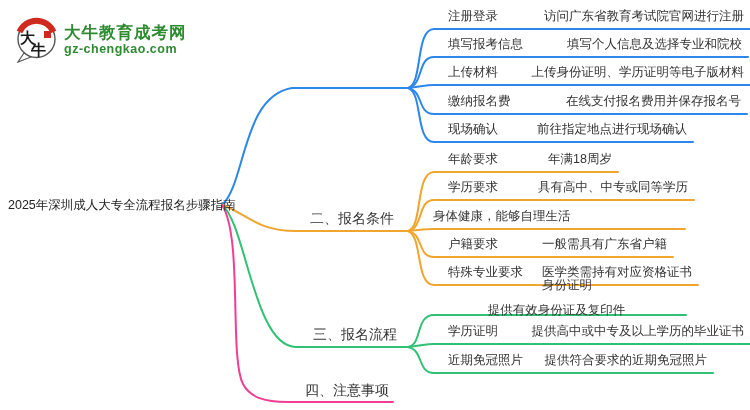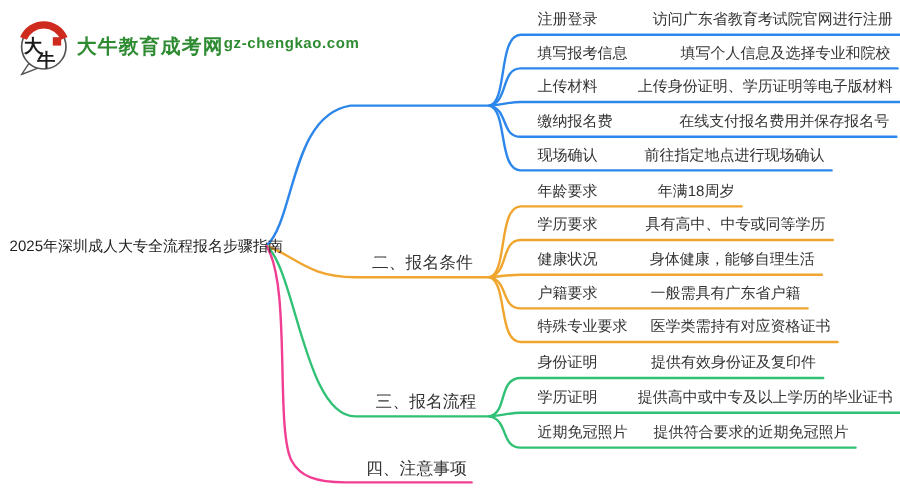--- a/index.html
+++ b/index.html
@@ -8,21 +8,21 @@
     background:#ffffff;
     font-family:"Liberation Sans","DejaVu Sans",sans-serif;
     color:#333;
   }
   #stage{position:absolute;inset:0;width:750px;height:410px;}
   #connectors{position:absolute;left:0;top:0;}
 
   
   .logo{position:absolute;left:14px;top:15px;display:flex;align-items:center;}
   .logo-icon{width:46px;height:48px;}
-  .logo-text{margin-left:4px;display:flex;justify-content:center;}
+  .logo-text{margin-left:4px;display:flex;flex-direction:column;justify-content:center;}
   .logo-title{font-size:16.5px;font-weight:bold;color:#2e8b31;letter-spacing:1px;line-height:20px;}
   .logo-domain{font-size:12.5px;font-weight:bold;color:#2e8b31;letter-spacing:.5px;line-height:15px;}
 
   
   .central{
     position:absolute;left:8px;top:197px;width:215px;
     font-size:12.5px;line-height:16px;color:#222;white-space:nowrap;
   }
 
   
@@ -43,21 +43,21 @@
 
   
   .b1r1{top:4px;width:317px;}  .b1r2{top:32px;width:315px;}
   .b1r3{top:60px;width:317px;} .b1r4{top:89px;width:314px;}
   .b1r5{top:117px;width:260px;gap:32px;}
   
   .b2r1{top:147px;width:185px;} .b2r2{top:175px;width:261px;}
   .b2r3{top:204px;width:252px;} .b2r4{top:232px;width:240px;}
   .b2r5{top:260px;width:265px;}
   
-  .b3r1{top:290px;width:253px;} .b3r2{top:319px;width:317px;}
+  .b3r1{top:273px;width:253px;flex-direction:column;} .b3r2{top:319px;width:317px;}
   .b3r3{top:348px;width:280px;}
 </style>
 </head>
 <body>
 
 <div id="stage">
 
   <svg id="connectors" width="750" height="410" viewBox="0 0 750 410">
     <g fill="none" stroke-width="2" stroke-linecap="round" stroke-linejoin="round" stroke="#2d87eb">
       <path d="M222,205 C246,183 242,96 292,88 L408,88"></path>
@@ -130,21 +130,20 @@
 
   <div class="row b2r1">
     <span class="k">年龄要求</span>
     <span class="v">年满18周岁</span>
   </div>
   <div class="row b2r2">
     <span class="k">学历要求</span>
     <span class="v">具有高中、中专或同等学历</span>
   </div>
   <div class="row b2r3">
-    <span class="k">健康状况</span>
     <span class="v">身体健康，能够自理生活</span>
   </div>
   <div class="row b2r4">
     <span class="k">户籍要求</span>
     <span class="v">一般需具有广东省户籍</span>
   </div>
   <div class="row b2r5">
     <span class="k">特殊专业要求</span>
     <span class="v">医学类需持有对应资格证书</span>
   </div>

